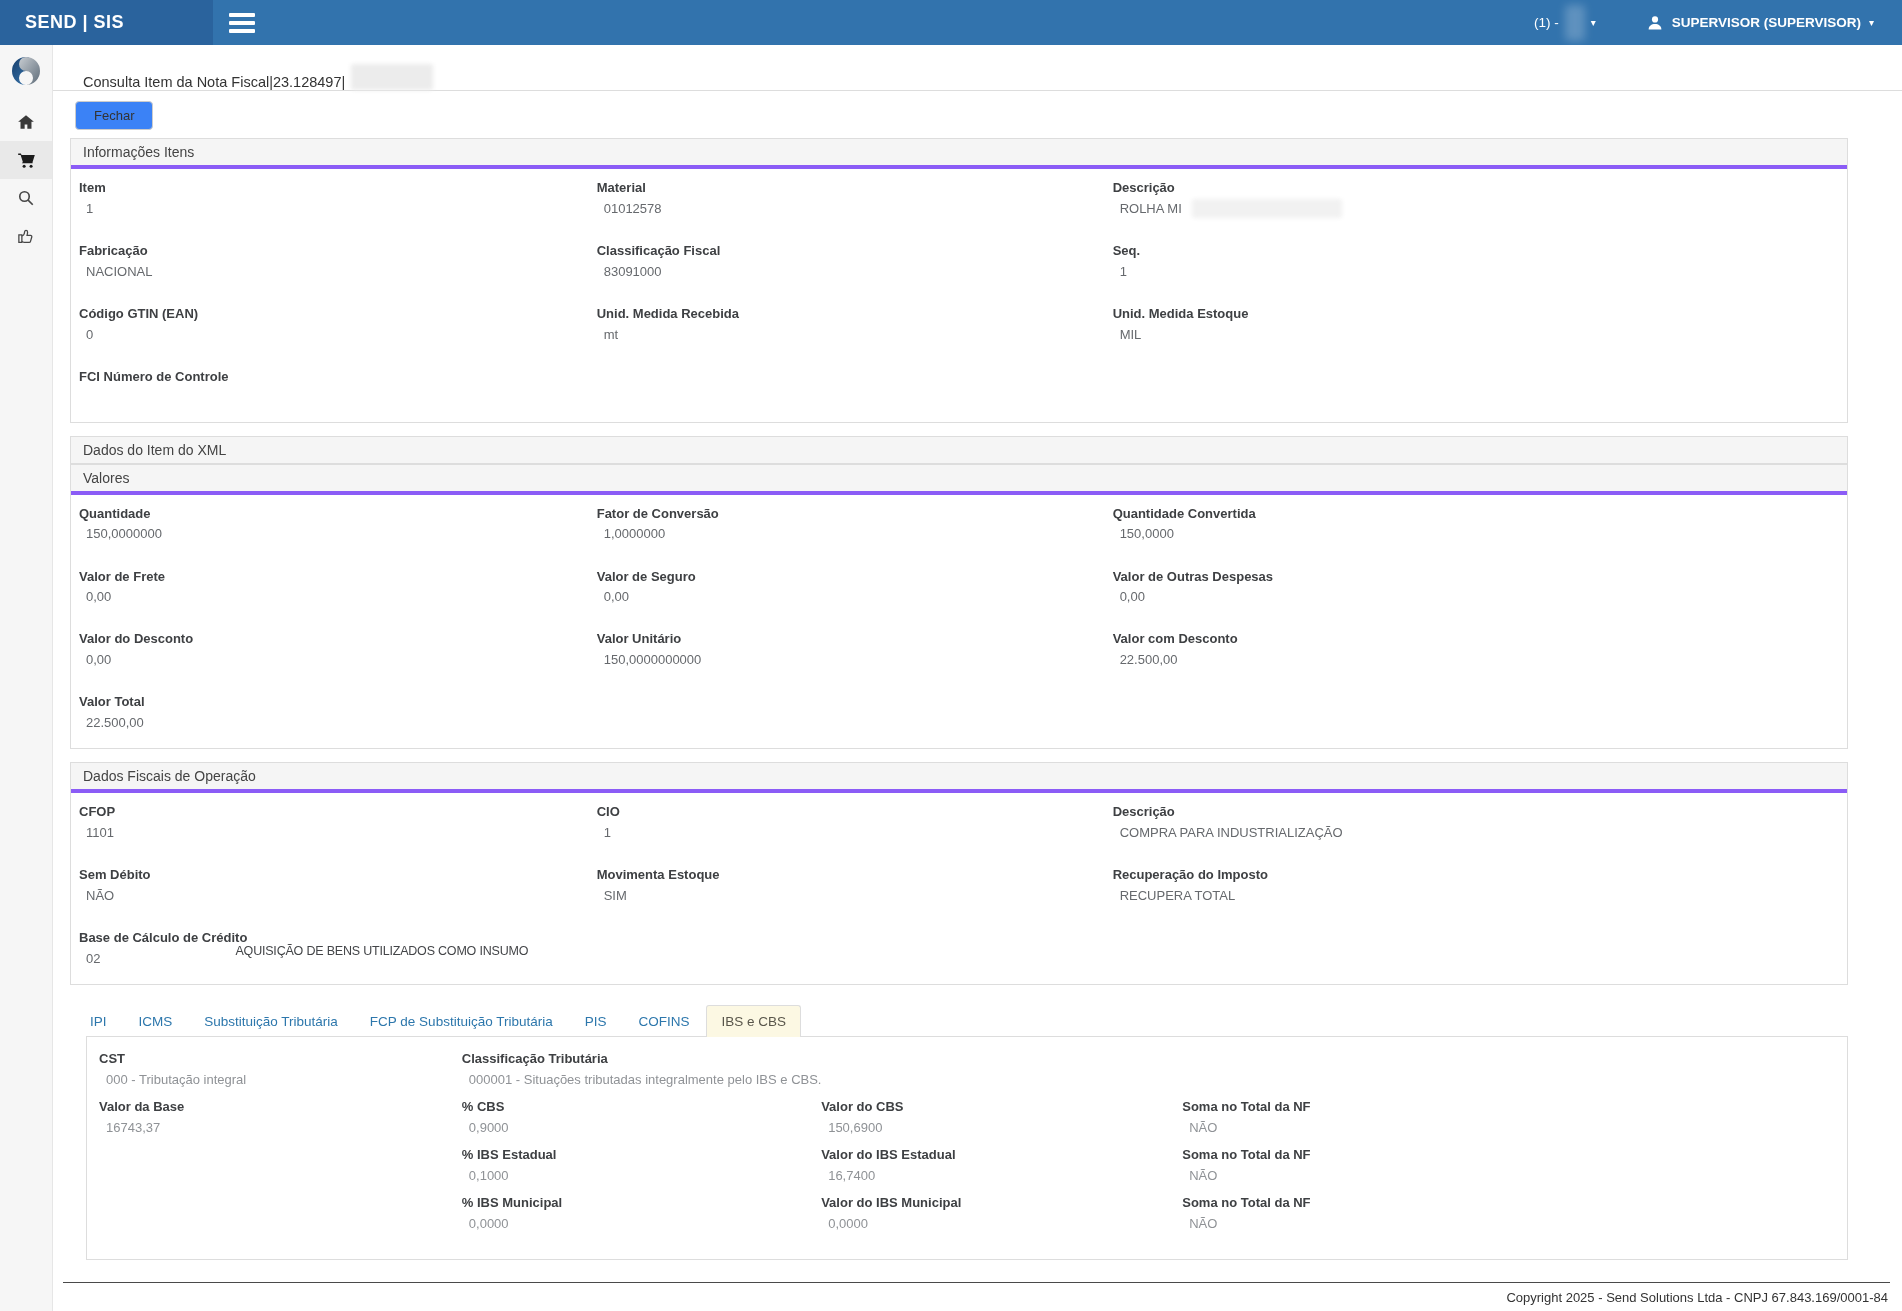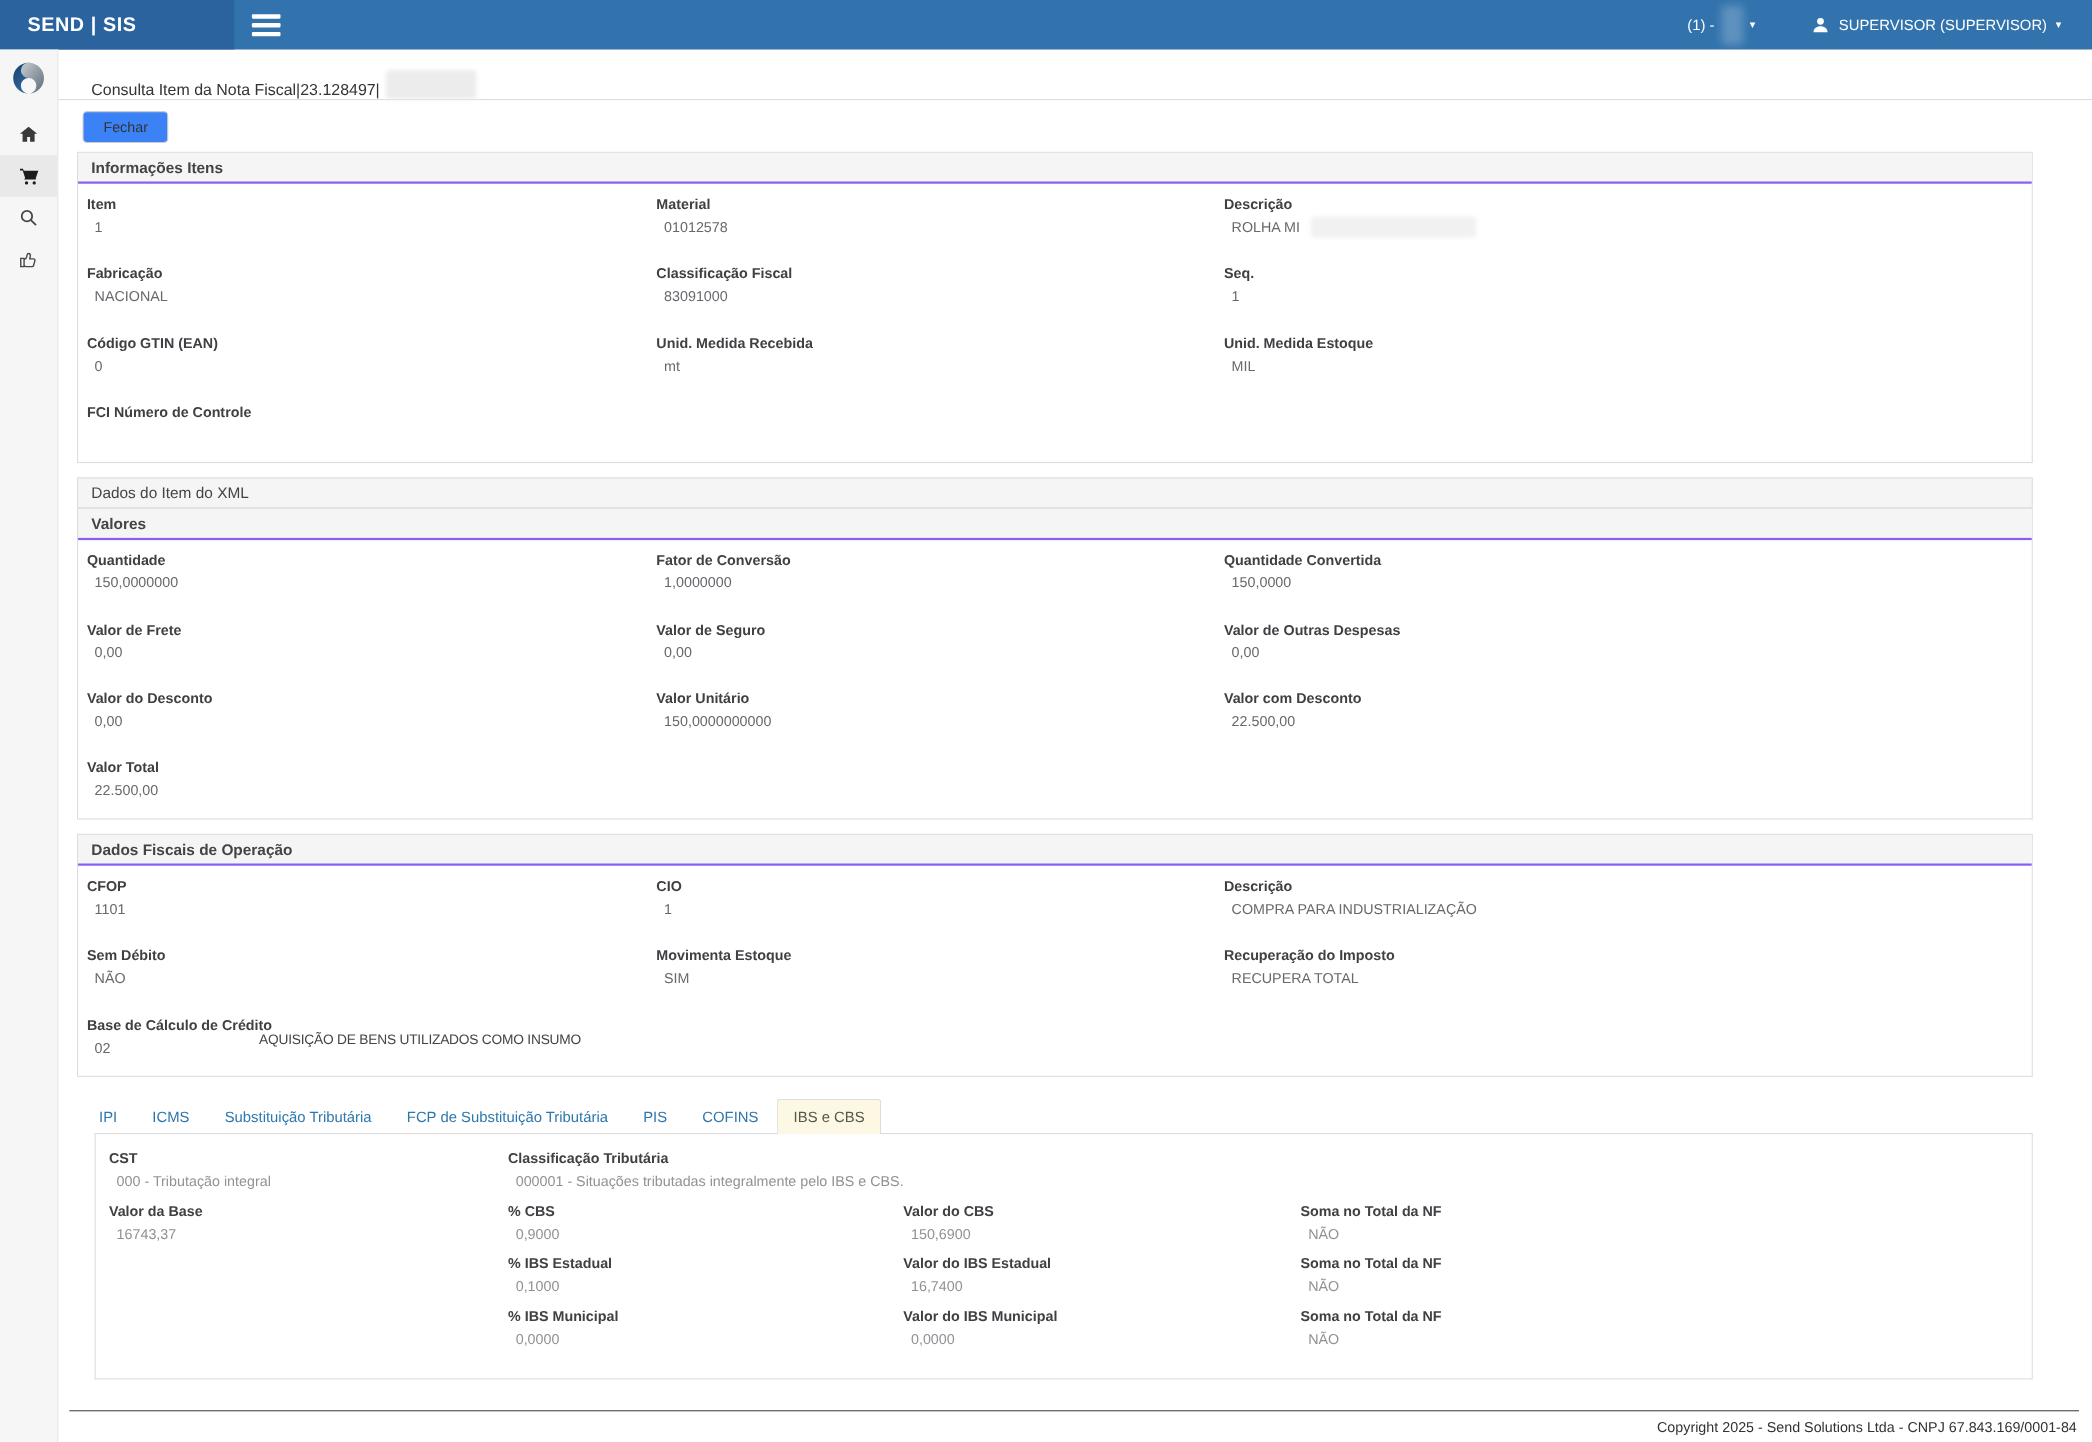--- a/index.html
+++ b/index.html
@@ -13,21 +13,21 @@
   .topbar { height:45px; background:#3273ad; display:flex; align-items:stretch; }
   .brand { width:213px; background:#2a639d; color:#fff; display:flex; align-items:center;
            padding-left:25px; font-size:18px; font-weight:bold; letter-spacing:.5px; }
   .hamburger { width:58px; display:flex; flex-direction:column; justify-content:center;
                align-items:center; gap:4px; cursor:pointer; }
   .hamburger span { width:26px; height:4px; background:#fff; border-radius:1px; display:block; }
   .topbar-right { margin-left:auto; display:flex; align-items:center; gap:8px; padding-right:28px; color:#fff; }
   .session { display:flex; align-items:center; gap:6px; font-size:13.5px; cursor:pointer; }
   .blur-chip { width:20px; height:36px; background:rgba(255,255,255,.22); filter:blur(4px); border-radius:3px; }
   .caret { font-size:10px; color:#fff; }
-  .usermenu { display:flex; align-items:center; gap:8px; font-size:13.5px; margin-left:42px; cursor:pointer; }
+  .usermenu { display:flex; align-items:center; gap:8px; font-size:13.5px; margin-left:42px; cursor:pointer;font-weight:bold; }
   .usermenu svg { display:block; }
 
   
   .shell { display:flex; height:1266px; }
   .sidebar { width:53px; background:#f6f6f6; border-right:1px solid #e6e6e6; display:flex;
              flex-direction:column; align-items:stretch; flex-shrink:0; }
   .logo-wrap { display:flex; justify-content:center; padding:10px 0 16px; }
   .side-item { height:38px; display:flex; align-items:center; justify-content:center; cursor:pointer; }
   .side-item.active { background:#e9e9e9; }
   .side-item svg { display:block; }
@@ -40,21 +40,21 @@
   .page-title { font-size:14.5px; color:#333; }
   .blur-title { width:82px; height:26px; background:#ececec; filter:blur(2px); margin-left:6px; border-radius:2px; }
 
   
   .content { padding:8px 54px 0 17px; }
   .btn-close { background:#3b82f6; border:1px solid #ccc; border-radius:4px; padding:6px 18px;
                font-size:13px; font-weight:normal; color:#333; cursor:pointer; margin:2px 0 8px 5px;
                font-family:inherit; }
 
   .panel { border:1px solid #ddd; margin-bottom:13px; background:#fff; }
-  .panel-h { background:#f5f5f5; border-bottom:2px solid #8b5cf6; padding:5px 12px; font-size:14px; color:#444;font-weight:bold; }
+  .panel-h { background:#f5f5f5; border-bottom:4px solid #8b5cf6; padding:5px 12px; font-size:14px; color:#444; }
   .panel-h-only { border:1px solid #ddd; background:#f5f5f5; padding:5px 12px; font-size:14px;
                   color:#444; }
   .panel-b { padding:9px 12px 12px 8px;gap:19px; }
 
   .grid3 { display:grid; grid-template-columns:28.4% 28.3% 43.3%; }
   .field { margin-bottom:3px; }
   .flabel { font-weight:bold; font-size:13px; color:#3e4043; line-height:1.6; }
   .fvalue { font-size:13px; color:#66696d; padding-left:7px; line-height:1.55; min-height:19px;
             display:flex; align-items:flex-start; }
   .fvalue .note { margin-left:135px; color:#434548; font-size:12.5px; transform:translateY(-7px);

